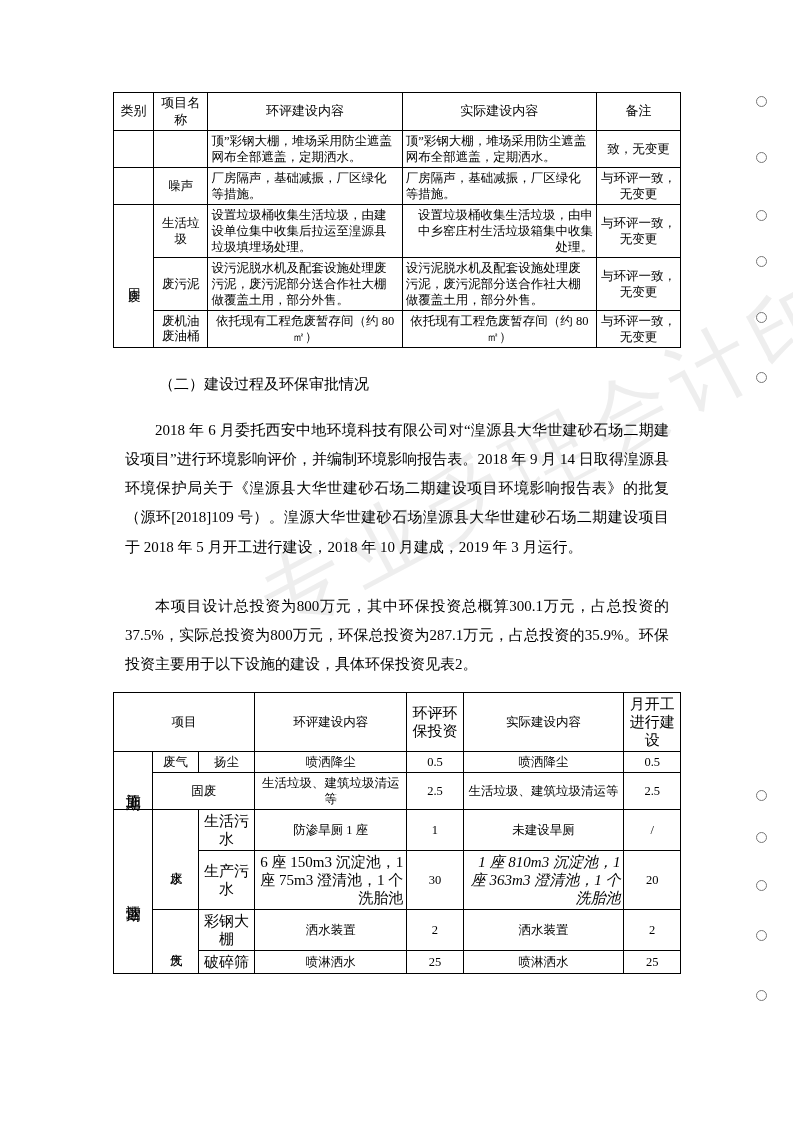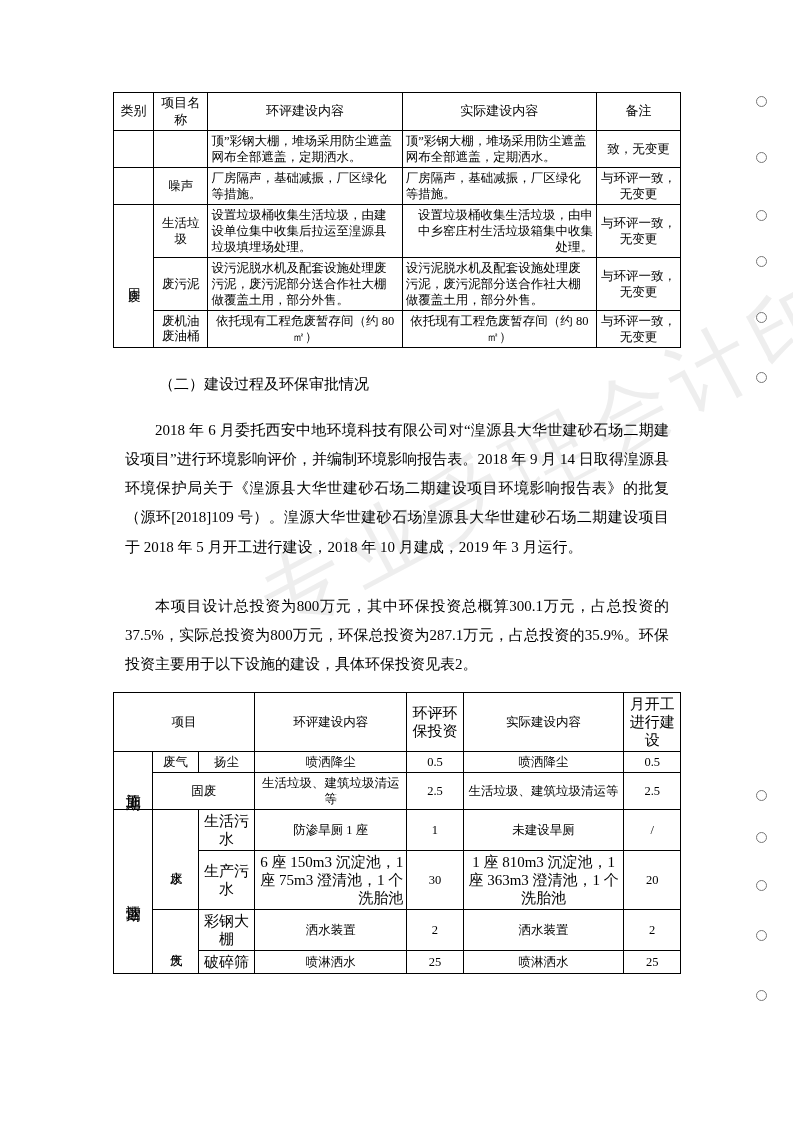--- a/index.html
+++ b/index.html
@@ -244,21 +244,21 @@
           <td>防渗旱厕 1 座</td>
           <td>1</td>
           <td>未建设旱厕</td>
           <td>/</td>
         </tr>
 
         <tr>
           <td class="small-cell">生产污水</td>
           <td class="small-cell" style="text-align:right;margin-left:28px;">6 座 150m3 沉淀池，1 座 75m3 澄清池，1 个洗胎池</td>
           <td>30</td>
-          <td class="small-cell" style="text-align:center;">1 座 810m3 沉淀池，1 座 363m3 澄清池，1 个洗胎池</td>
+          <td class="small-cell" style="text-align:right;font-style:italic;">1 座 810m3 沉淀池，1 座 363m3 澄清池，1 个洗胎池</td>
           <td>20</td>
         </tr>
 
         <tr>
           <td rowspan="2">
             <span class="vert">废气</span>
           </td>
           <td class="small-cell">彩钢大棚</td>
           <td>洒水装置</td>
           <td>2</td>

